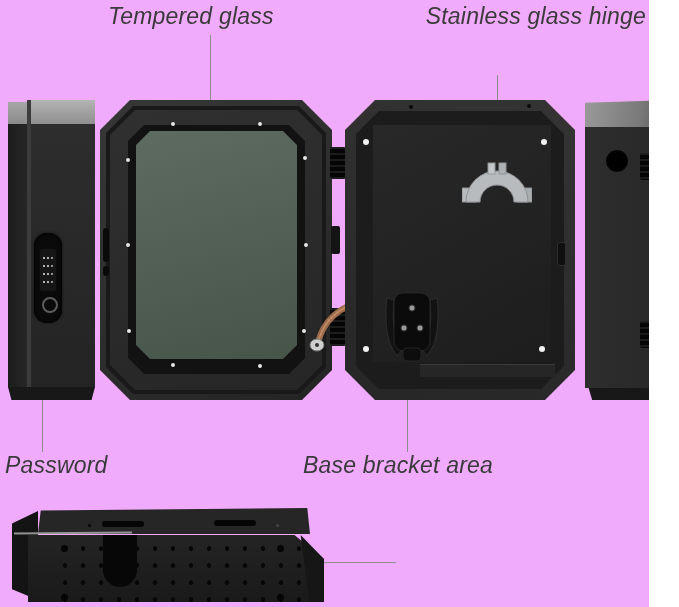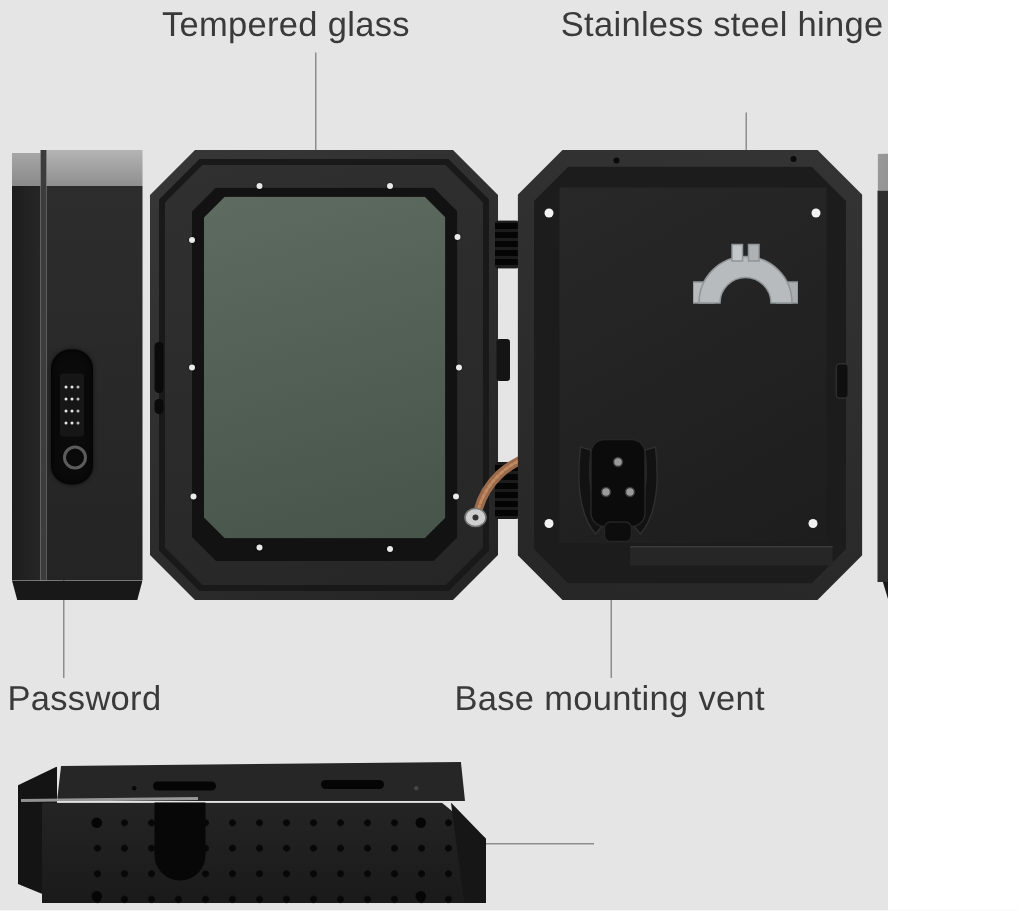--- a/index.html
+++ b/index.html
@@ -1,39 +1,39 @@
 <!DOCTYPE html>
 <html><head>
 <meta charset="utf-8">
 <style>
   html,body{margin:0;padding:0;background:#fff;}
-  #canvas{position:relative;width:592px;height:607px;background:#e5e5e5;overflow:hidden;
-          font-family:"Liberation Sans",sans-serif;}
+  #canvas{position:relative;width:649px;height:607px;background:#f0abfc;overflow:hidden;
+          font-family:"Liberation Sans",sans-serif;font-style:italic;}
   .lbl{position:absolute;font-size:23px;color:#3a3a3a;white-space:nowrap;letter-spacing:0.2px;}
   .vline{position:absolute;width:1px;background:#8d8d8d;}
   .hline{position:absolute;height:1px;background:#8d8d8d;}
   .abs{position:absolute;}
   .oct{clip-path:polygon(var(--c) 0,calc(100% - var(--c)) 0,100% var(--c),100% calc(100% - var(--c)),calc(100% - var(--c)) 100%,var(--c) 100%,0 calc(100% - var(--c)),0 var(--c));}
   .screw{position:absolute;width:4px;height:4px;border-radius:50%;background:#e9e9e9;box-shadow:0 0 1px #000;}
   .hole-dot{position:absolute;width:6px;height:6px;border-radius:50%;background:#f2f2f2;}
   .corner-vent{position:absolute;width:7px;height:7px;border-radius:50%;background:#050505;}
   .hinge{position:absolute;background:#080808;border-radius:2px;
          background-image:repeating-linear-gradient(to bottom,#1c1c1c 0 2px,#050505 2px 6px);}
   .dial{width:2px;height:2px;border-radius:50%;background:#e8e8e8;
         box-shadow:4px 0 0 #e8e8e8,8px 0 0 #bdbdbd;margin:6px 0 0 0;}
 </style>
 </head>
 <body>
 
 <div id="canvas">
 
   <div class="lbl" style="left:108px;top:3px;">Tempered glass</div>
-  <div class="lbl" style="right:3px;top:3px;">Stainless steel hinge</div>
+  <div class="lbl" style="right:3px;top:3px;">Stainless glass hinge</div>
   <div class="lbl" style="left:5px;top:452px;text-align:center;">Password</div>
-  <div class="lbl" style="left:303px;top:452px;">Base mounting vent</div>
+  <div class="lbl" style="left:303px;top:452px;">Base bracket area</div>
 
   <div class="vline" style="left:210px;top:35px;height:176px;"></div>
   <div class="vline" style="left:652px;top:35px;height:122px;"></div>
   <div class="vline" style="left:497px;top:75px;height:94px;"></div>
   <div class="vline" style="left:42px;top:325px;height:127px;"></div>
   <div class="vline" style="left:407px;top:338px;height:114px;"></div>
   <div class="hline" style="left:286px;top:562px;width:110px;"></div>
 
   <div class="abs" style="left:8px;top:100px;width:87px;height:300px;">
     <div class="abs" style="left:0;top:2px;width:19px;height:22px;background:linear-gradient(180deg,#a6a6a6,#8a8a8a);"></div>

